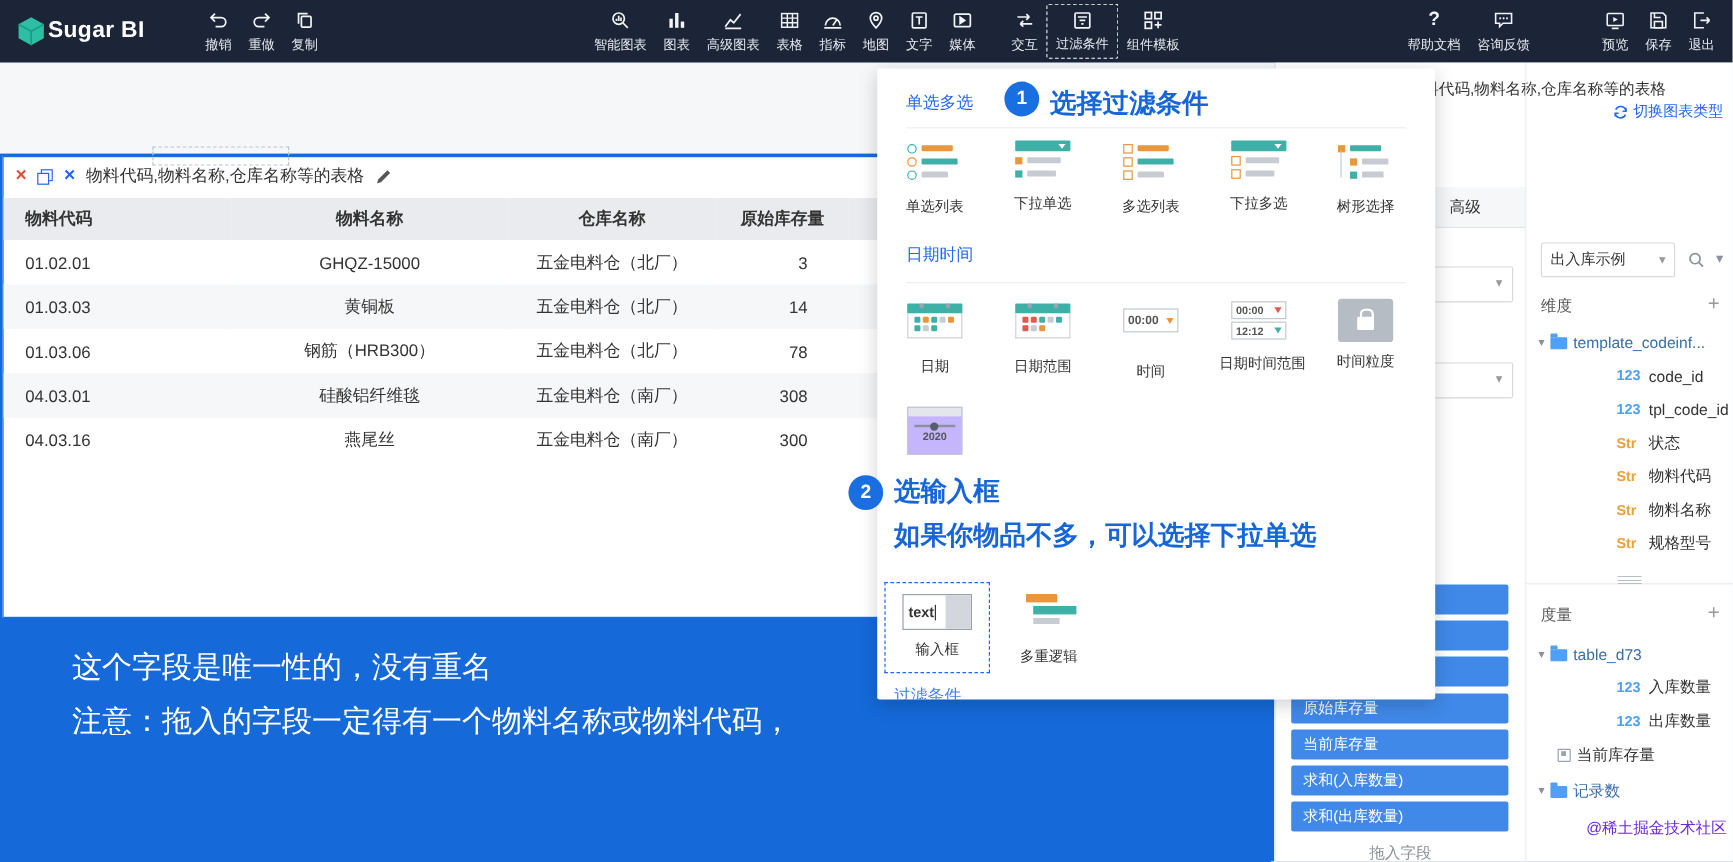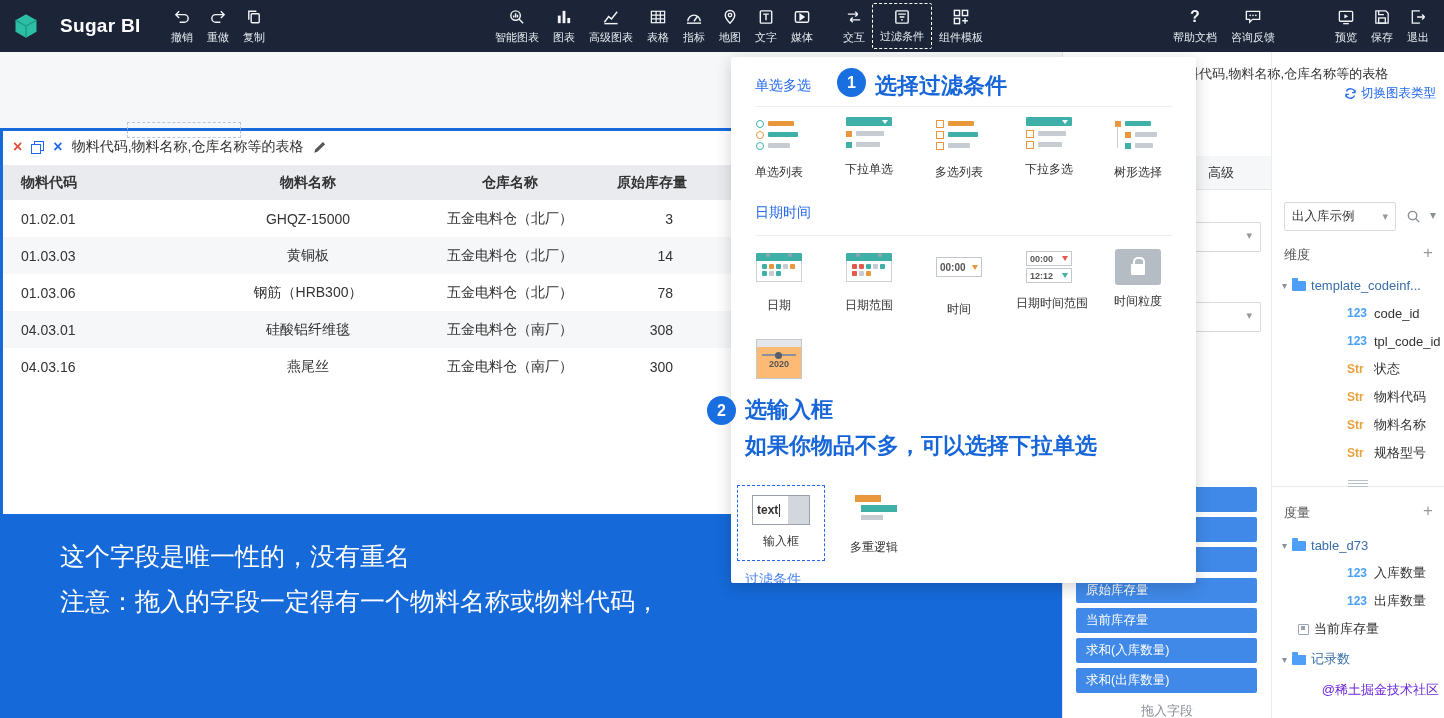--- a/index.html
+++ b/index.html
@@ -1,21 +1,21 @@
 <!DOCTYPE html>
 <html><head>
 <meta charset="utf-8">
 <style>
   html,body{margin:0;padding:0;background:#e9eaec;}
   .app{position:relative;width:1444px;height:718px;overflow:hidden;background:#fff;
        font-family:"Liberation Sans","DejaVu Sans",sans-serif;color:#333;}
 
   
   .topbar{position:absolute;left:0;top:0;width:100%;height:52px;background:#1b2537;z-index:30;}
-  .brand{position:absolute;left:12px;top:0;bottom:0;display:flex;align-items:center;gap:20px;}
+  .brand{position:absolute;left:12px;top:0;bottom:0;display:flex;align-items:center;gap:0;}
   .brand-name{font-size:19px;font-weight:bold;color:#fff;letter-spacing:.3px;}
   .tgroup{position:absolute;top:0;bottom:0;display:flex;align-items:center;}
   .g-edit{left:164px;}
   .g-widgets{left:488px;}
   .g-help{right:162px;}
   .g-actions{right:8px;}
   .titem{display:flex;flex-direction:column;align-items:center;gap:3px;padding:0 7px;cursor:pointer;}
   .titem .ticon{height:19px;display:flex;align-items:center;}
   .tl{font-size:11px;color:#e7eaef;white-space:nowrap;}
   .titem.hl{border:1px dashed #fff;border-radius:2px;padding:3px 7px 4px;}
@@ -128,21 +128,21 @@
   .tbx{margin-top:8px;height:20px;border:1px solid #c2c8ce;background:#fff;display:flex;align-items:center;
       justify-content:space-between;padding:0 3px;font-size:10px;font-weight:bold;color:#555;box-sizing:border-box;}
   .tbx2{margin-top:2px;height:15px;border:1px solid #c2c8ce;background:#fff;display:flex;align-items:center;
       justify-content:space-between;padding:0 3px;font-size:9px;font-weight:bold;color:#555;box-sizing:border-box;}
   .crt{width:0;height:0;border-left:3.5px solid transparent;border-right:3.5px solid transparent;border-top:5px solid #e8973c;}
   .crt.t{border-top-color:#3fb0a8;} .crt.r{border-top-color:#e05a4e;}
   .fi-lock{background:#b6bcc4;border-radius:3px;}
   .lk{position:absolute;left:16px;top:15px;width:14px;height:11px;background:#fff;border-radius:1px;}
   .lk::before{content:"";position:absolute;left:1.5px;top:-7px;width:8px;height:7px;border:2.5px solid #fff;
       border-bottom:none;border-radius:5px 5px 0 0;}
-  .fiy{position:relative;width:46px;height:40px;margin:0 auto;border:1px solid #c2c8ce;background:#fdba74;box-sizing:border-box;}
+  .fiy{position:relative;width:46px;height:40px;margin:0 auto;border:1px solid #c2c8ce;background:#c4b5fd;box-sizing:border-box;}
   .yh{height:7px;background:#e3e6ea;}
   .ysl{position:relative;margin:7px 5px 3px;height:2px;background:#8a919b;}
   .ysl::after{content:"";position:absolute;left:13px;top:-2.5px;width:7px;height:7px;border-radius:50%;background:#555e69;}
   .ytxt{display:block;font-size:9px;font-weight:bold;color:#555;text-align:center;}
   .input-card{position:absolute;left:6px;top:428px;width:88px;height:76px;border:1px dashed #2468f2;
       box-sizing:border-box;text-align:center;cursor:pointer;}
   .fi-input{position:relative;width:58px;height:30px;border:1px solid #9aa1ab;background:#fff;margin:9px auto 0;box-sizing:border-box;}
   .fi-input::after{content:"";position:absolute;right:0;top:0;width:21px;height:100%;background:#d3d7dd;}
   .itext{position:absolute;left:4px;top:7px;font-size:12px;font-weight:bold;color:#333;display:flex;align-items:center;}
   .cur{display:inline-block;width:1px;height:13px;background:#333;margin-left:1px;}

